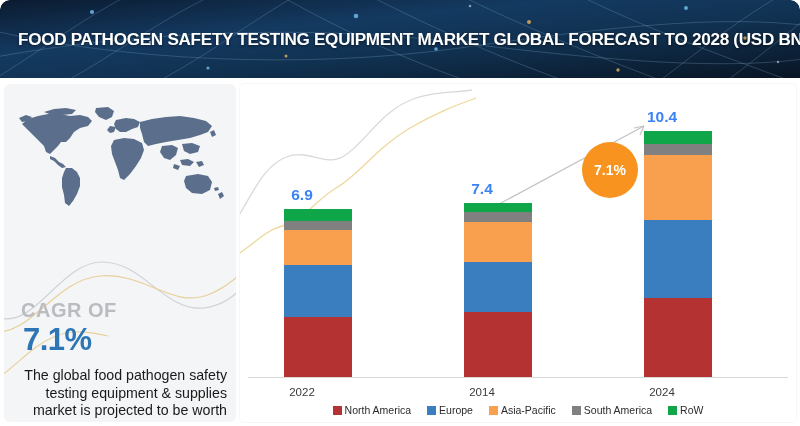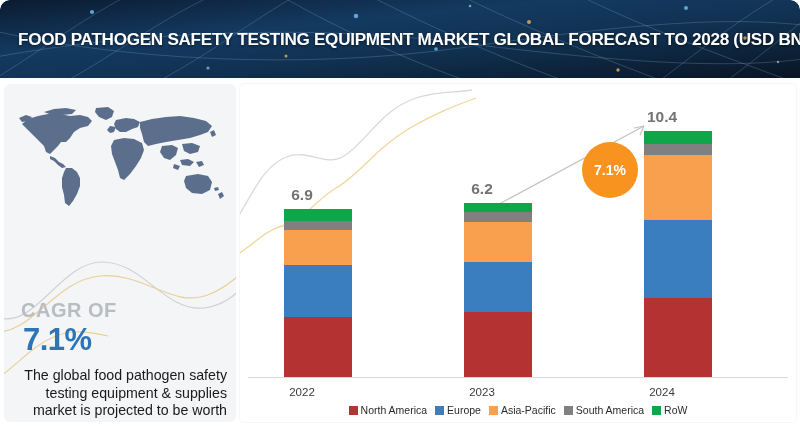--- a/index.html
+++ b/index.html
@@ -117,21 +117,21 @@
     bottom: 45px;
     width: 68px;
   }
   .seg { width: 100%; display: block; }
   .bar-total {
     position: absolute;
     width: 100px;
     text-align: center;
     font-size: 15.5px;
     font-weight: bold;
-    color: #737373;
+    color: #3b82f6;
   }
   .bar-xlabel {
     position: absolute;
     bottom: 24px;
     width: 100px;
     text-align: center;
     font-size: 11.5px;
     color: #3b3b3b;
   }
 
@@ -150,21 +150,21 @@
   }
 
   
   #legend {
     position: absolute;
     left: 0; bottom: 6px;
     width: 556px;
     display: flex;
     justify-content: center;
     align-items: center;
-    gap: 8px;
+    gap: 16px;
   }
   .legend-item {
     display: flex;
     align-items: center;
     gap: 3px;
     font-size: 10.5px;
     color: #2a2a2a;
     white-space: nowrap;
   }
   .legend-swatch {
@@ -299,29 +299,29 @@
           <div class="seg" style="height:12px; background:#0fa64a;"></div>
           <div class="seg" style="height:9px;  background:#808080;"></div>
           <div class="seg" style="height:35px; background:#f9a04e;"></div>
           <div class="seg" style="height:52px; background:#3a7ebf;"></div>
           <div class="seg" style="height:60px; background:#b53232;"></div>
         </div>
         <div class="bar-xlabel" style="left:-16px;">2022</div>
       </div>
 
       <div class="bar-group" style="left:208px;">
-        <div class="bar-total" style="left:-16px; bottom:224px;">6.2</div>
+        <div class="bar-total" style="left:-16px; bottom:224px;">7.4</div>
         <div class="bar-stack" style="left:16px;">
           <div class="seg" style="height:9px;  background:#0fa64a;"></div>
           <div class="seg" style="height:10px; background:#808080;"></div>
           <div class="seg" style="height:40px; background:#f9a04e;"></div>
           <div class="seg" style="height:50px; background:#3a7ebf;"></div>
           <div class="seg" style="height:65px; background:#b53232;"></div>
         </div>
-        <div class="bar-xlabel" style="left:-16px;">2023</div>
+        <div class="bar-xlabel" style="left:-16px;">2014</div>
       </div>
 
       <div class="bar-group" style="left:388px;">
         <div class="bar-total" style="left:-16px; bottom:296px;">10.4</div>
         <div class="bar-stack" style="left:16px;">
           <div class="seg" style="height:13px; background:#0fa64a;"></div>
           <div class="seg" style="height:11px; background:#808080;"></div>
           <div class="seg" style="height:65px; background:#f9a04e;"></div>
           <div class="seg" style="height:78px; background:#3a7ebf;"></div>
           <div class="seg" style="height:79px; background:#b53232;"></div>

